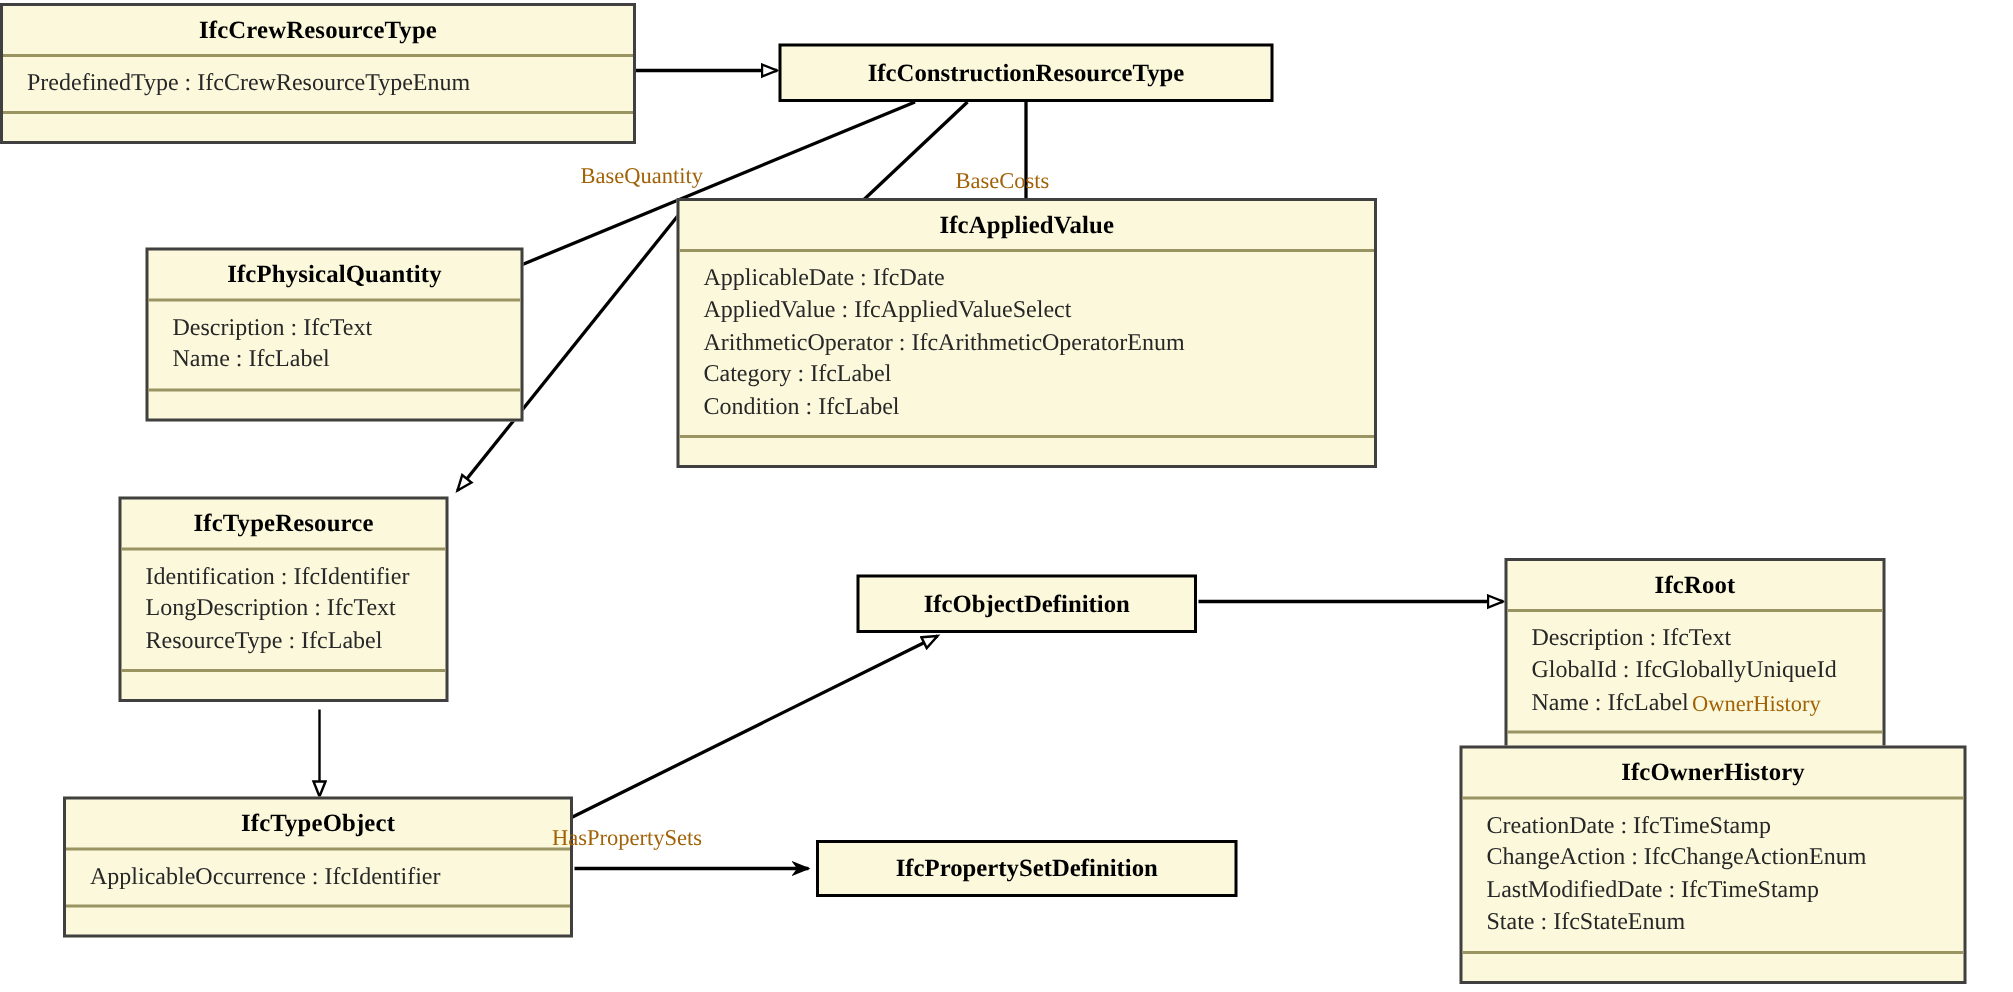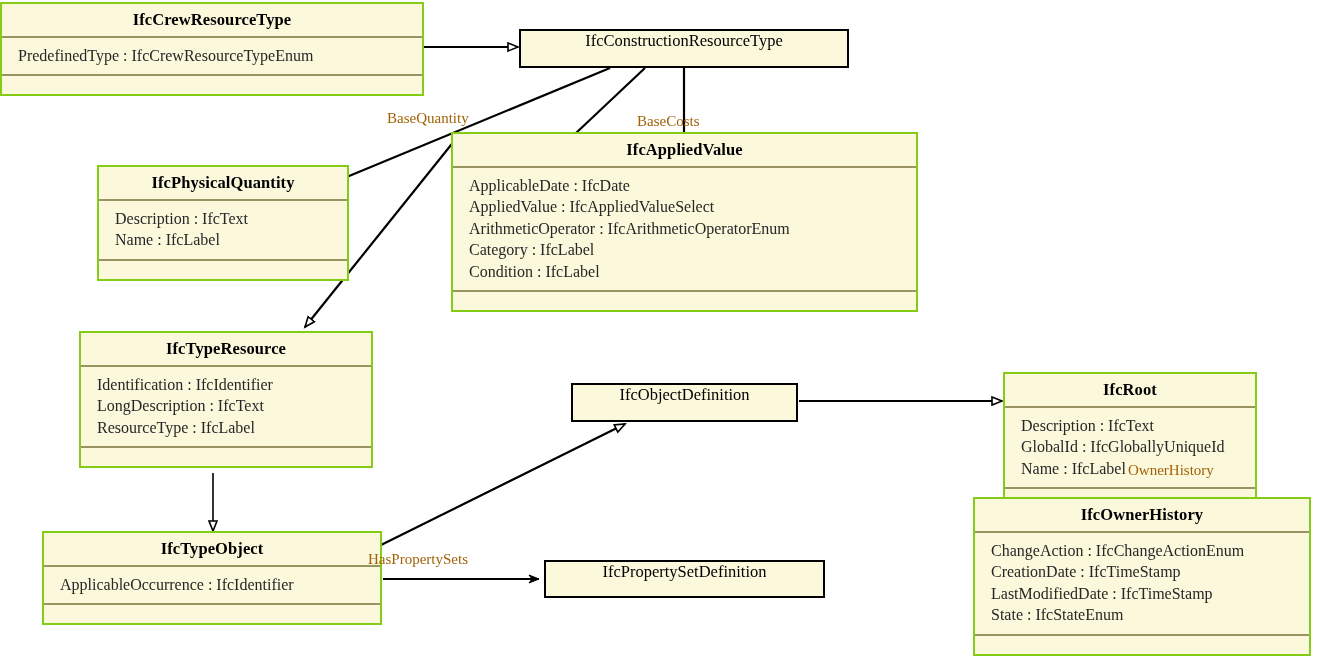--- a/index.html
+++ b/index.html
@@ -22,21 +22,21 @@
     left: 0;
     top: 0;
     width: 1342px;
     height: 661px;
     pointer-events: none;
   }
   .uml-class {
     position: absolute;
     box-sizing: border-box;
     background: #fbf8dc;
-    border: 2px solid #84cc16;
+    border: 2px solid #404040;
     z-index: 5;
   }
   .uml-title {
     text-align: center;
     font-weight: bold;
     font-size: 16.5px;
     color: #000000;
     padding: 6px 8px 6px 8px;
     letter-spacing: 0.1px;
     white-space: nowrap;
@@ -57,22 +57,23 @@
   }
   .uml-footer {
     height: 18px;
   }
   .simple-class {
     position: absolute;
     box-sizing: border-box;
     background: #fbf8dc;
     border: 2px solid #000000;
     display: flex;
+    align-items: center;
     justify-content: center;
-    font-weight: normal;
+    font-weight: bold;
     font-size: 16.5px;
     color: #000000;
     white-space: nowrap;
     z-index: 5;
   }
   .edge-label {
     position: absolute;
     font-size: 15px;
     color: #a16207;
     white-space: nowrap;
@@ -165,21 +166,21 @@
       <div class="uml-attr">ApplicableDate : IfcDate</div>
       <div class="uml-attr">AppliedValue : IfcAppliedValueSelect</div>
       <div class="uml-attr">ArithmeticOperator : IfcArithmeticOperatorEnum</div>
       <div class="uml-attr">Category : IfcLabel</div>
       <div class="uml-attr">Condition : IfcLabel</div>
     </div>
     <div class="uml-sep"></div>
     <div class="uml-footer"></div>
   </div>
 
-  <div class="uml-class" style="left:79px; top:331px; width:294px;">
+  <div class="uml-class" style="left:79px; top:331px; width:220px;">
     <div class="uml-title">IfcTypeResource</div>
     <div class="uml-sep"></div>
     <div class="uml-attrs">
       <div class="uml-attr">Identification : IfcIdentifier</div>
       <div class="uml-attr">LongDescription : IfcText</div>
       <div class="uml-attr">ResourceType : IfcLabel</div>
     </div>
     <div class="uml-sep"></div>
     <div class="uml-footer"></div>
   </div>
@@ -197,22 +198,22 @@
       <div class="uml-attr">Name : IfcLabel</div>
     </div>
     <div class="uml-sep"></div>
     <div class="uml-footer"></div>
   </div>
 
   <div class="uml-class" style="left:973px; top:497px; width:338px;">
     <div class="uml-title">IfcOwnerHistory</div>
     <div class="uml-sep"></div>
     <div class="uml-attrs">
+      <div class="uml-attr">CreationDate : IfcTimeStamp</div>
       <div class="uml-attr">ChangeAction : IfcChangeActionEnum</div>
-      <div class="uml-attr">CreationDate : IfcTimeStamp</div>
       <div class="uml-attr">LastModifiedDate : IfcTimeStamp</div>
       <div class="uml-attr">State : IfcStateEnum</div>
     </div>
     <div class="uml-sep"></div>
     <div class="uml-footer"></div>
   </div>
 
   <div class="uml-class" style="left:42px; top:531px; width:340px;">
     <div class="uml-title">IfcTypeObject</div>
     <div class="uml-sep"></div>

